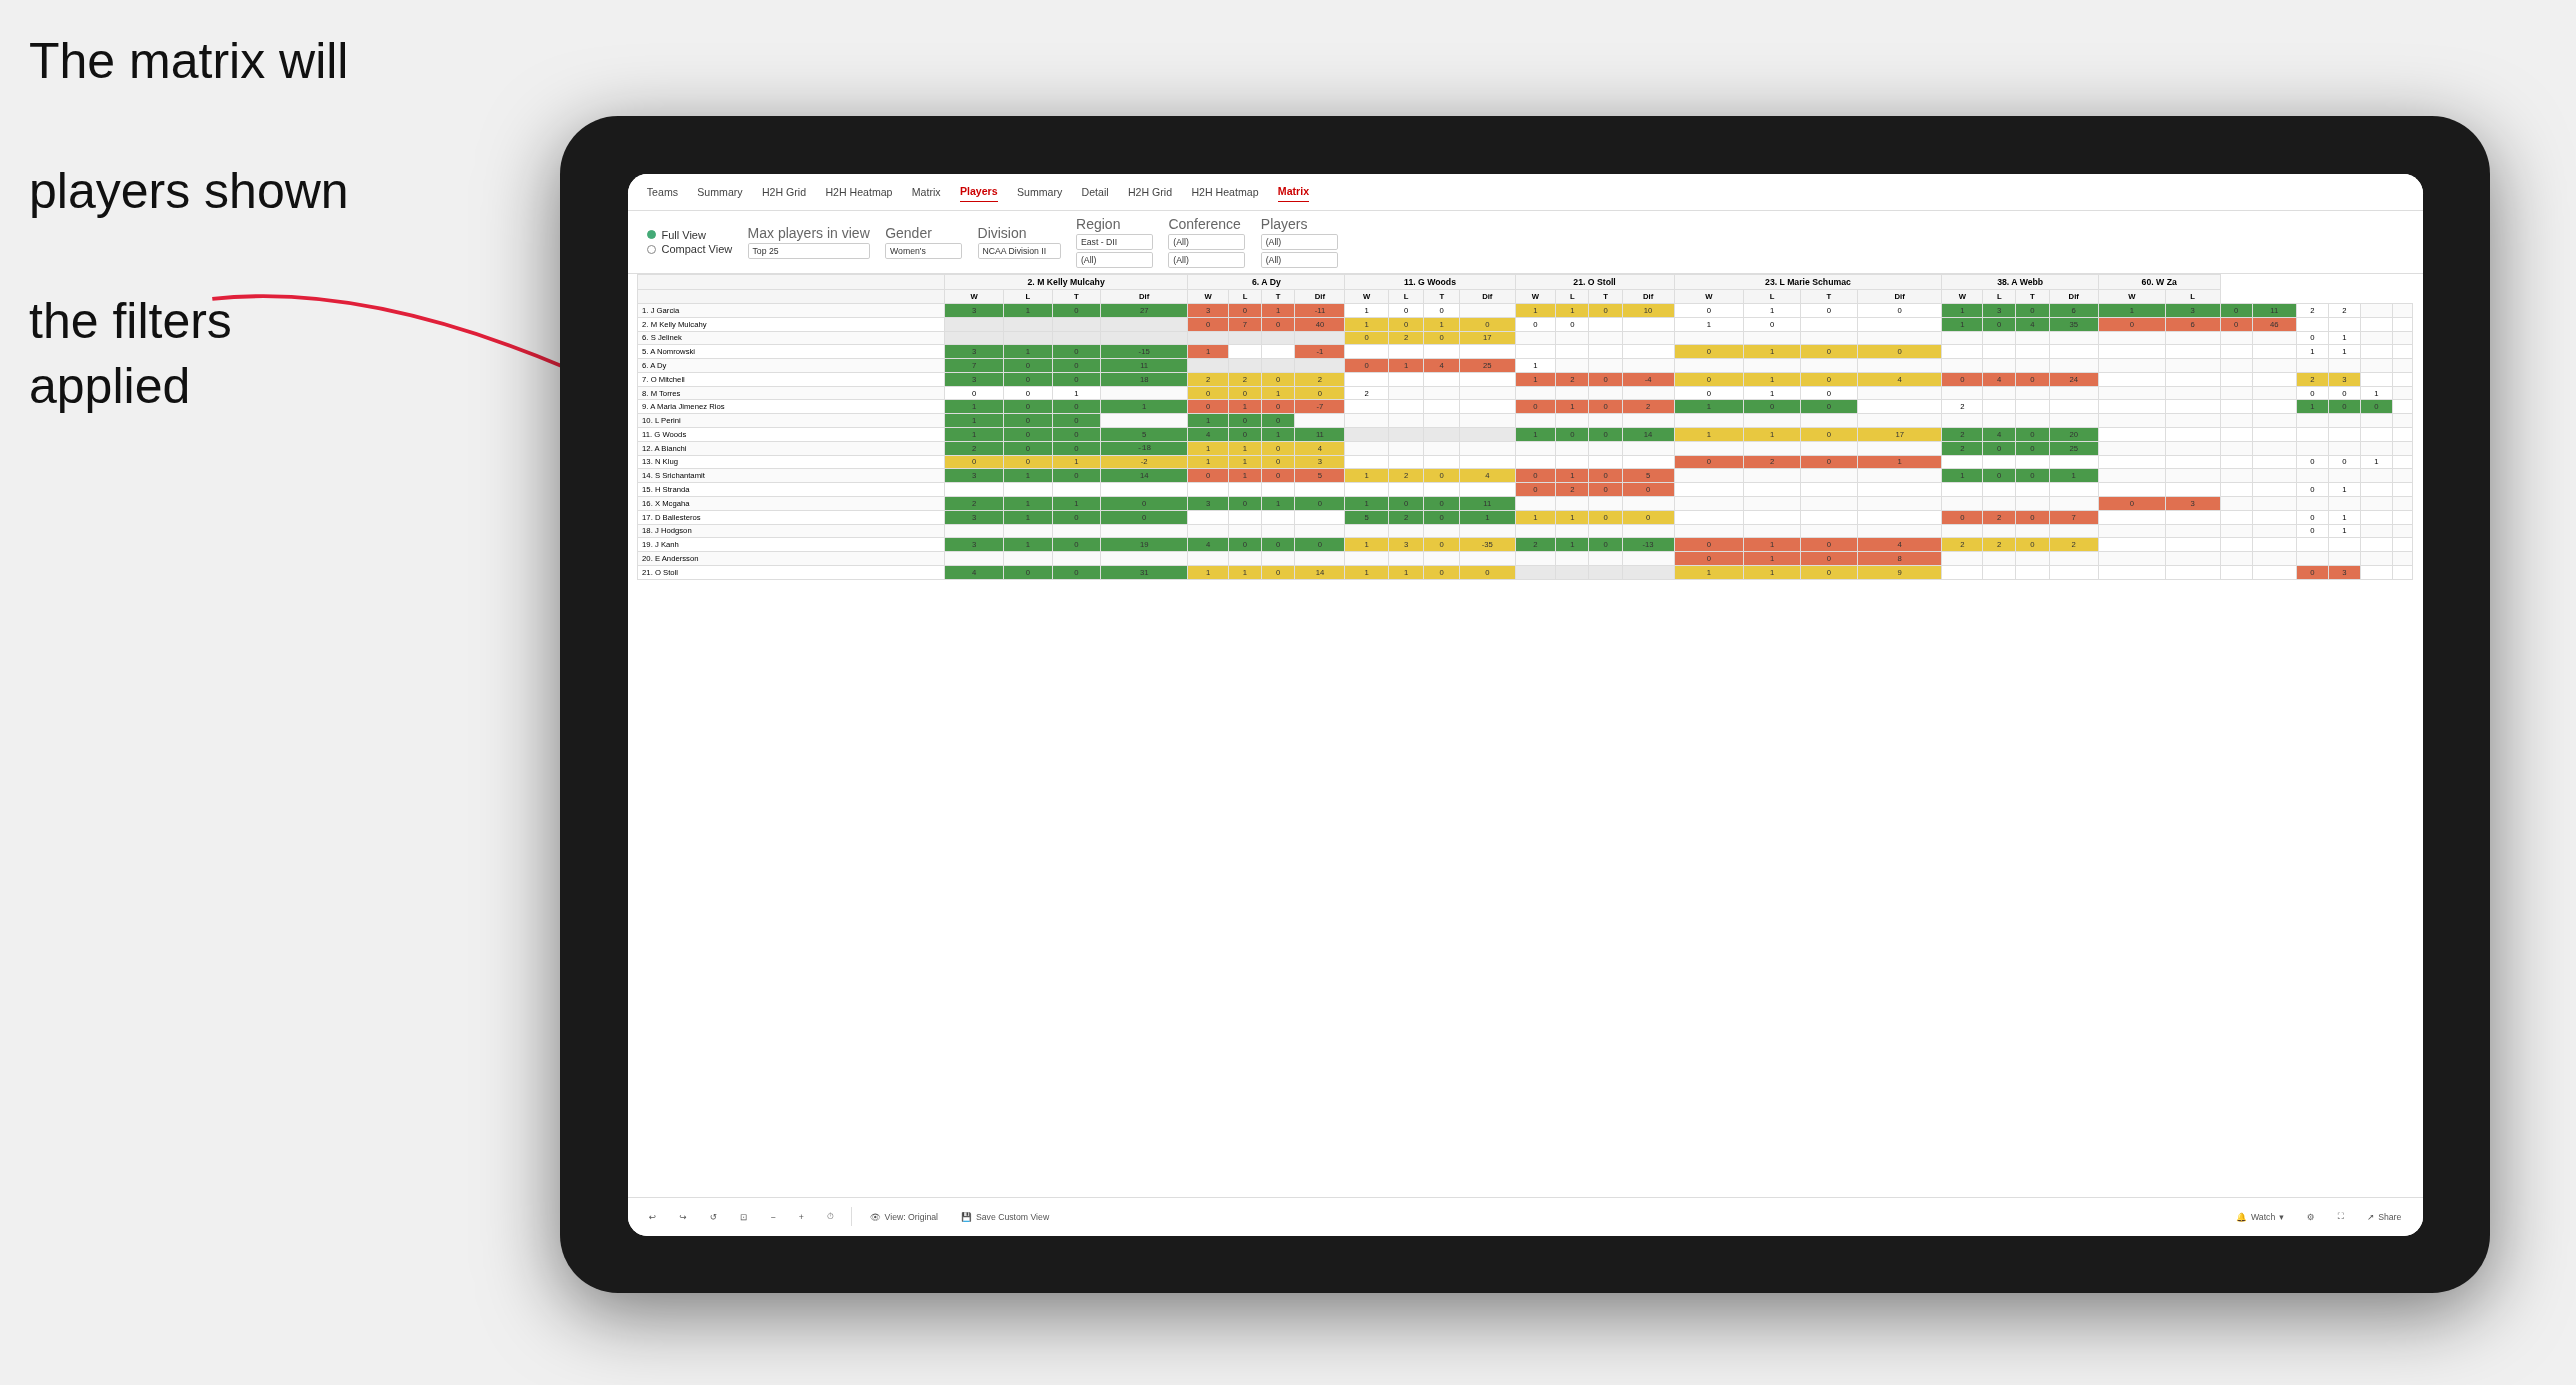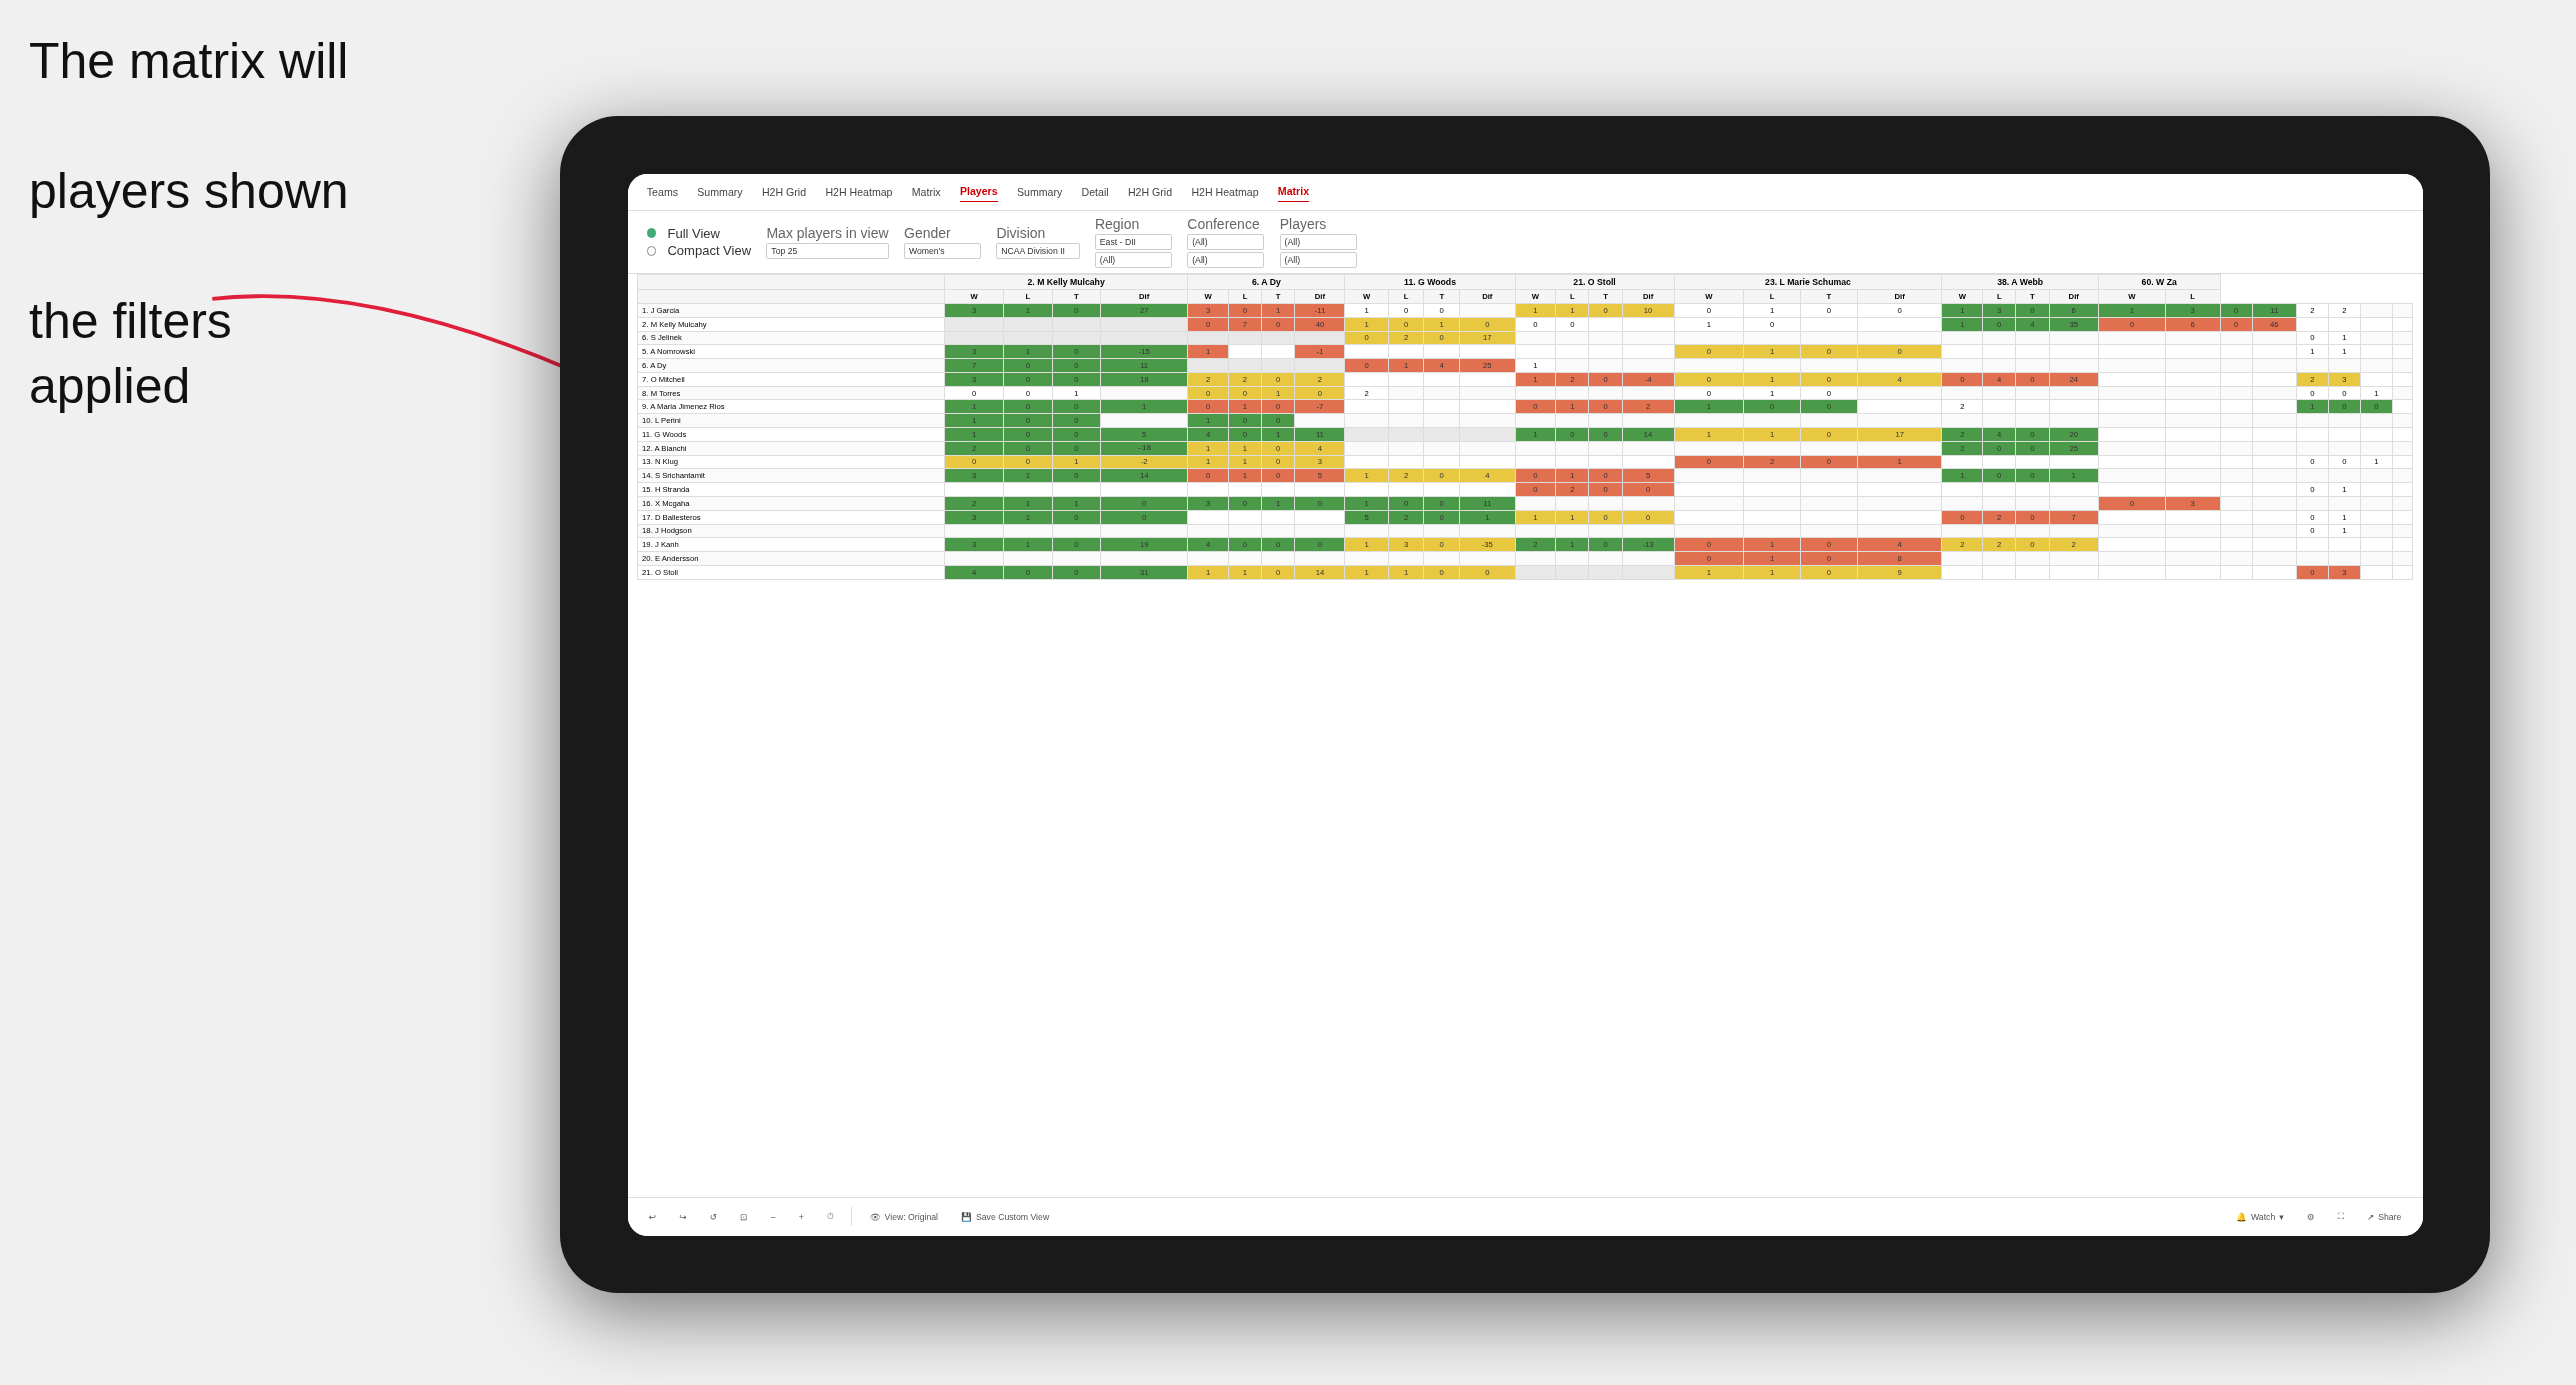--- a/index.html
+++ b/index.html
@@ -133,22 +133,22 @@
 
     .view-options {
       display: flex;
       flex-direction: column;
       gap: 2.9px;
     }
 
     .radio-label {
       display: flex;
       align-items: center;
-      gap: 11px;
-      font-size: 13px;
+      gap: 5px;
+      font-size: 11px;
       color: #333;
     }
 
     .radio-dot {
       width: 9.7px;
       height: 9.7px;
       border-radius: 50%;
       border: 1.9px solid #888;
       background: #fff;
     }

